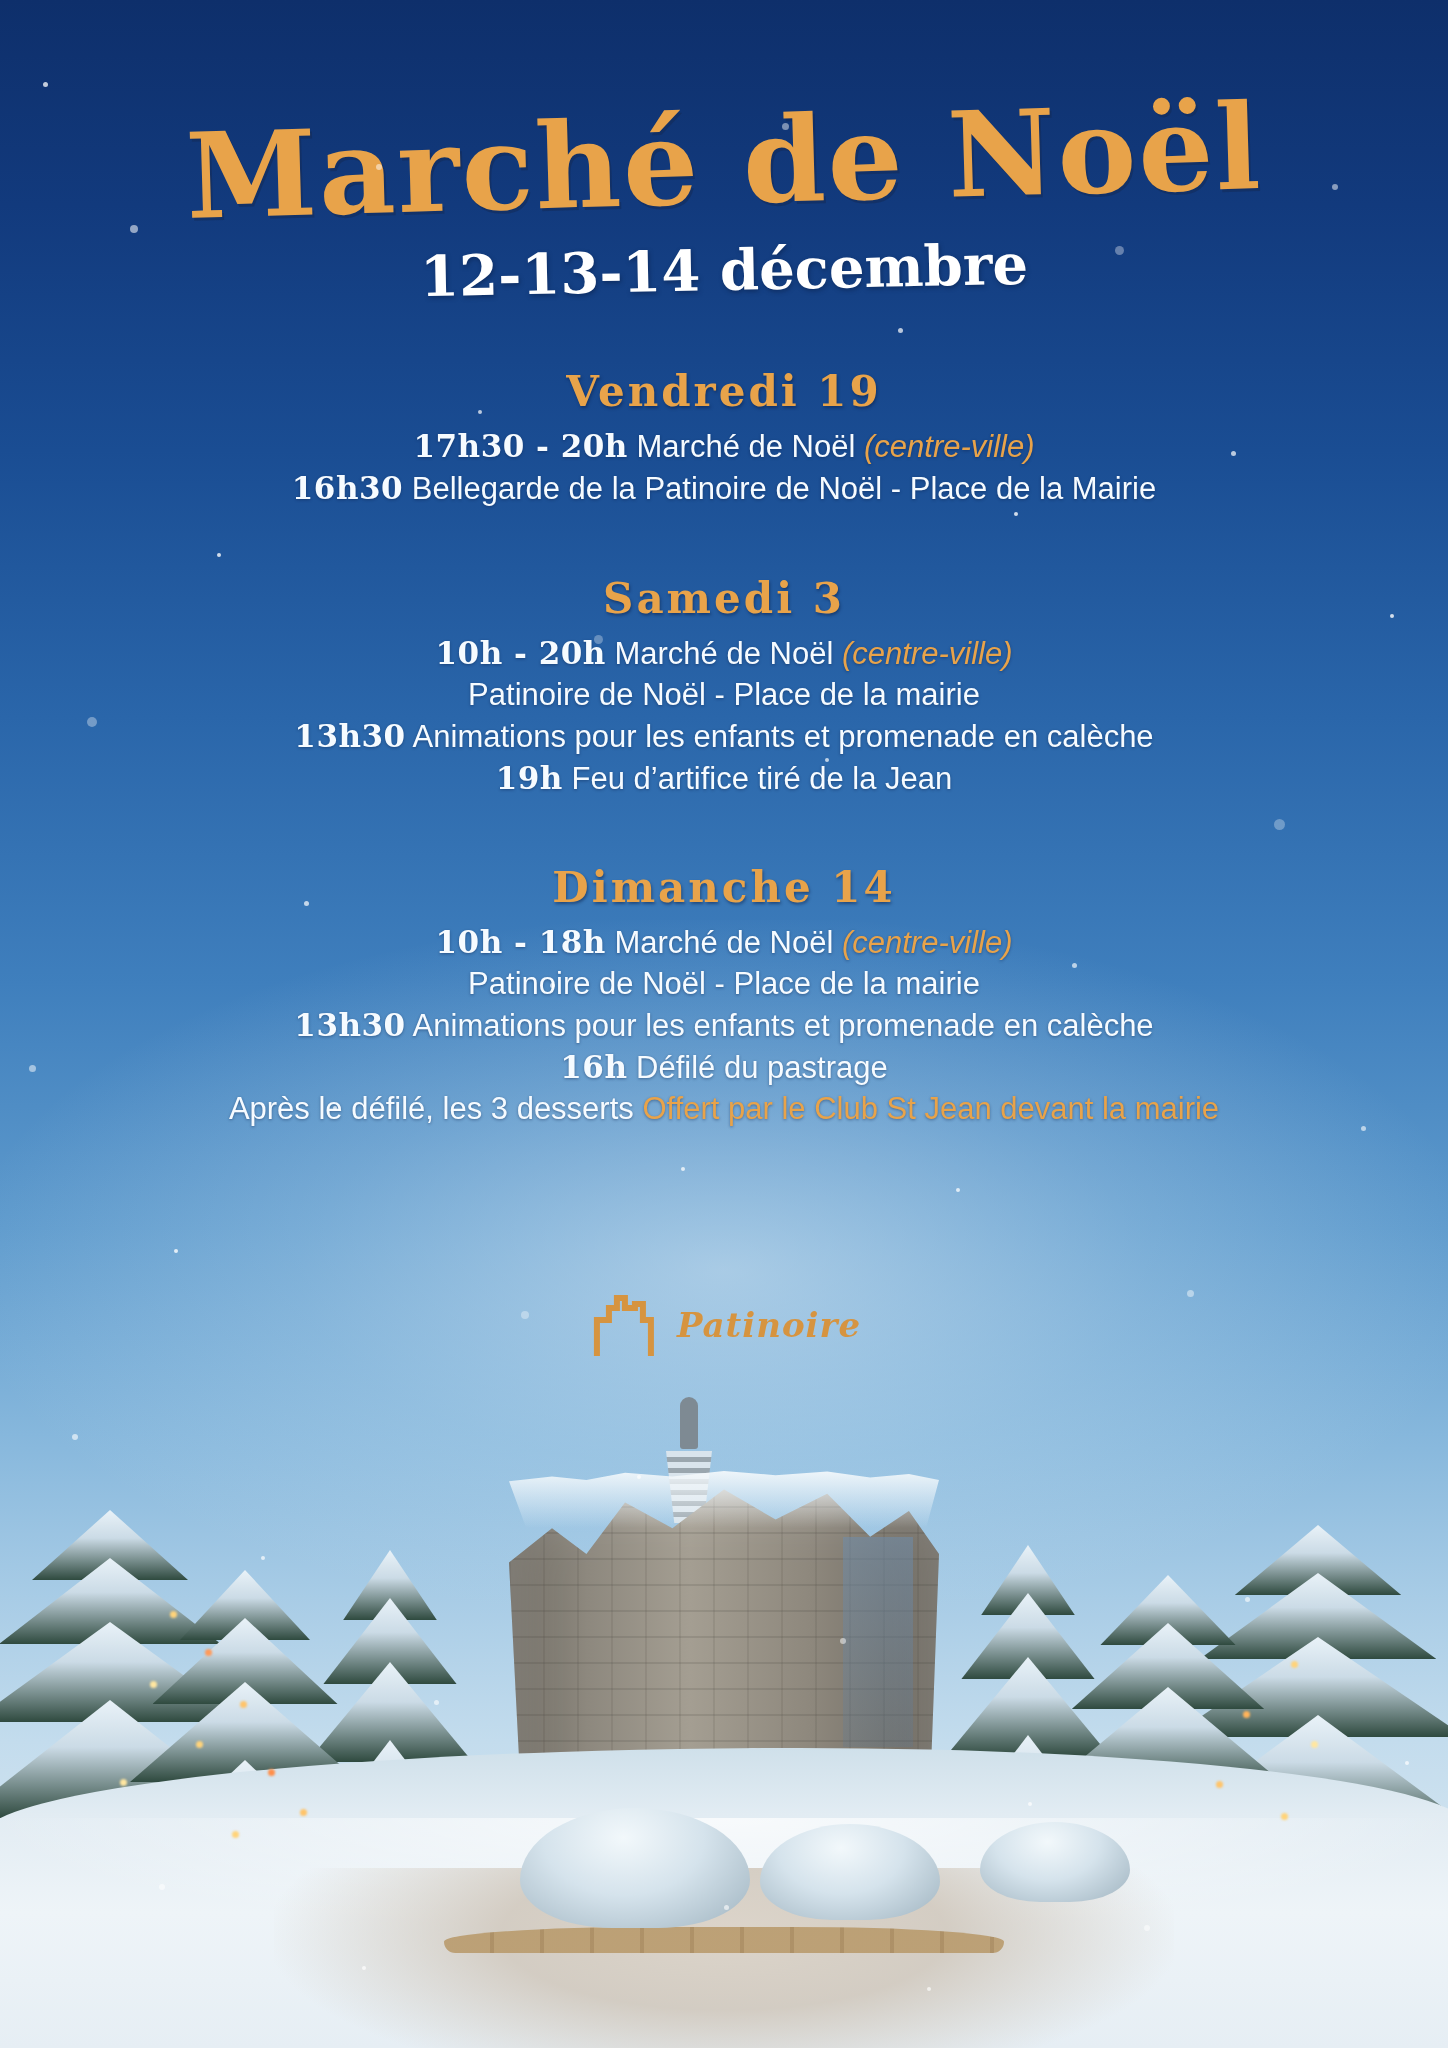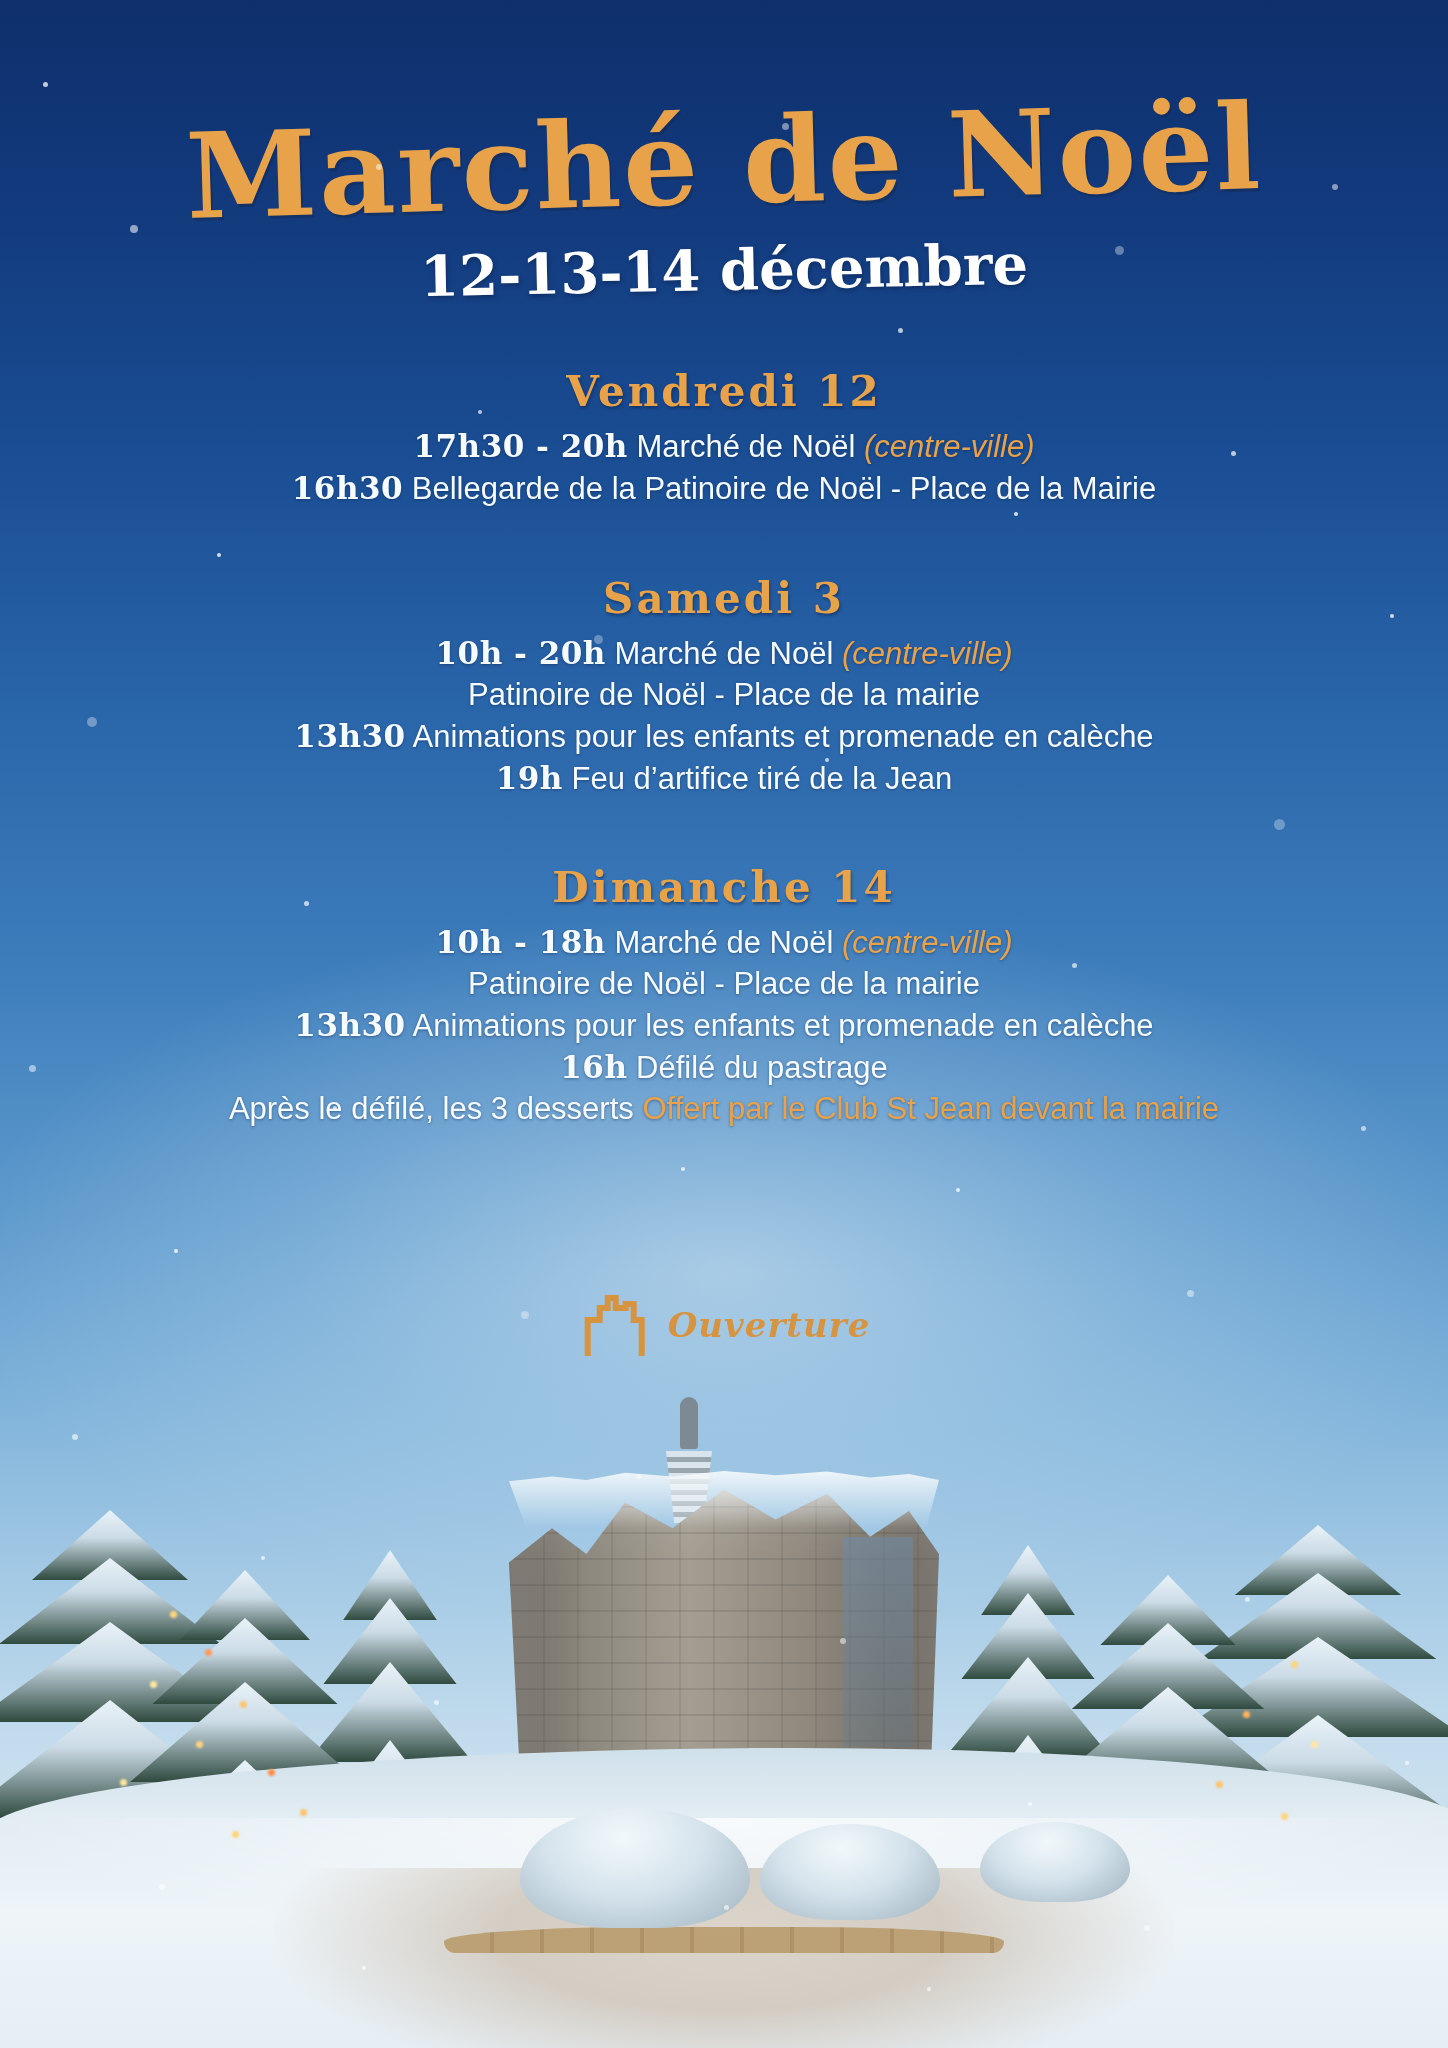--- a/index.html
+++ b/index.html
@@ -379,21 +379,21 @@
       <i style="right:160px; bottom:228px; background:#ffd37a;"></i>
     </div>
   </div>
 
   <div class="content">
 
     <h1 class="title">Marché de Noël</h1>
     <div class="subtitle">12-13-14 décembre</div>
 
     <section class="day">
-      <div class="day-name">Vendredi 12</div>
+      <div class="day-name">Vendredi 19</div>
       <div class="line">
         <span class="time">17h30 - 20h</span>
         <span>Marché de Noël</span>
         <span class="accent">(centre-ville)</span>
       </div>
       <div class="line">
         <span class="time">16h30</span>
         <span>Bellegarde de la Patinoire de Noël - Place de la Mairie</span>
       </div>
     </section>
@@ -442,21 +442,21 @@
       </div>
     </section>
   </div>
 
   <div class="logo">
     <span class="mark">
       <svg viewBox="0 0 78 70" width="78" height="70" aria-hidden="true">
         <path d="M10 66 L10 30 L22 30 L22 18 L30 18 L30 8 L38 8 L38 18 L48 18 L48 14 L56 14 L56 30 L64 30 L64 66" fill="none" stroke="#d69440" stroke-width="6" stroke-linejoin="miter"></path>
       </svg>
     </span>
-    <span class="name">Ouverture</span>
+    <span class="name">Patinoire</span>
   </div>
 
   <div class="snow">
     <i style="left:3%;   top:4%;   width:5px;  height:5px;  opacity:.75"></i>
     <i style="left:9%;   top:11%;  width:8px;  height:8px;  opacity:.55"></i>
     <i style="left:15%;  top:27%;  width:4px;  height:4px;  opacity:.8"></i>
     <i style="left:6%;   top:35%;  width:10px; height:10px; opacity:.35"></i>
     <i style="left:21%;  top:44%;  width:5px;  height:5px;  opacity:.7"></i>
     <i style="left:2%;   top:52%;  width:7px;  height:7px;  opacity:.5"></i>
     <i style="left:12%;  top:61%;  width:4px;  height:4px;  opacity:.8"></i>

